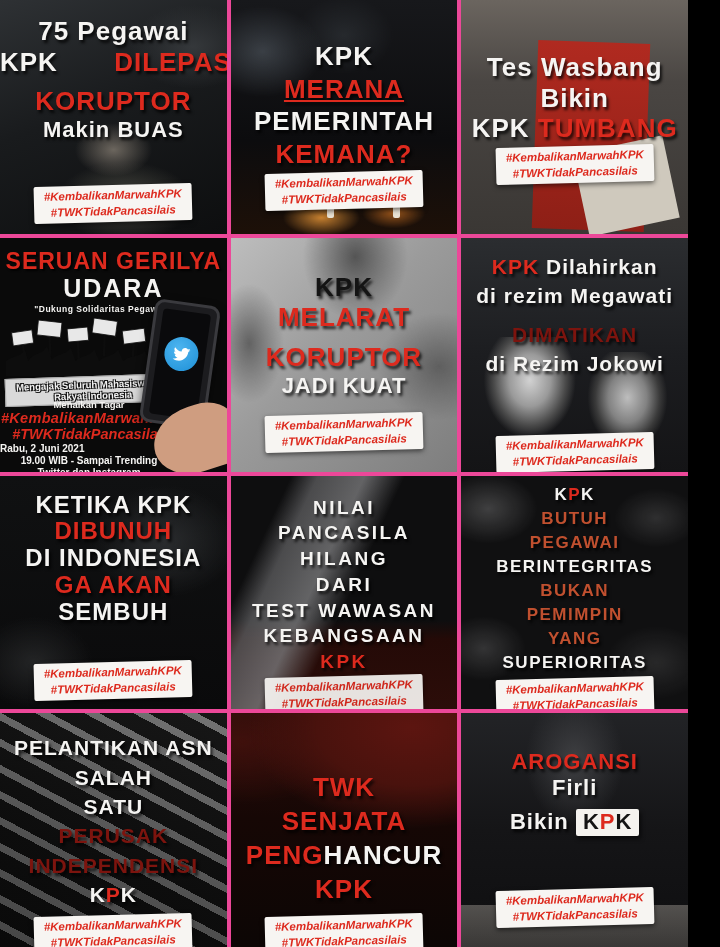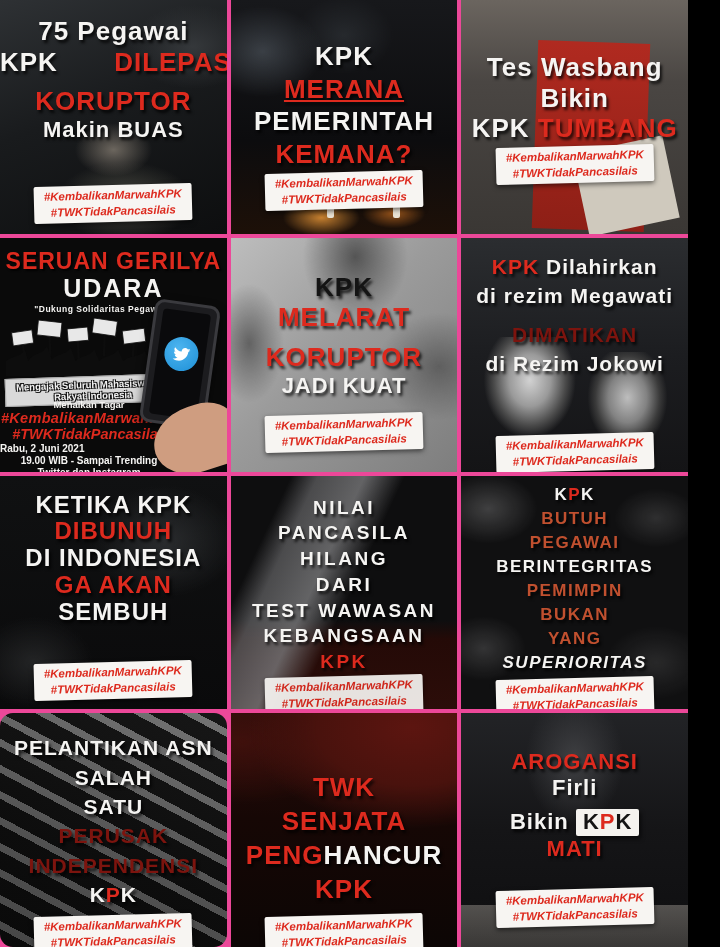--- a/index.html
+++ b/index.html
@@ -78,21 +78,21 @@
   .t9{background:
       radial-gradient(ellipse 70px 50px at 12% 14%,rgba(255,255,255,.20),transparent 70%),
       radial-gradient(ellipse 60px 42px at 86% 18%,rgba(255,255,255,.13),transparent 70%),
       radial-gradient(ellipse 60px 46px at 10% 74%,rgba(255,255,255,.15),transparent 70%),
       radial-gradient(ellipse 72px 52px at 86% 80%,rgba(255,255,255,.10),transparent 70%),
       #101011;}
   .t10 .txt{top:20px}.t10 .tagbadge{top:202px}
   .t10 .ln{line-height:1.4}
   .t10{background:
       repeating-linear-gradient(28deg,rgba(8,8,8,.85) 0 16px,rgba(130,130,130,.45) 16px 23px),
-      linear-gradient(200deg,#6a6a6a,#2a2a2a 60%,#141414); border-radius: 13px;}
+      linear-gradient(200deg,#6a6a6a,#2a2a2a 60%,#141414);}
   .t11 .txt{top:58px}.t11 .tagbadge{top:202px}
   .t11 .ln{line-height:1.3}
   .t11{background:
       radial-gradient(ellipse 210px 130px at 80% 6%,#5c1510 0%,#49120d 45%,transparent 78%),
       radial-gradient(ellipse 160px 90px at 5% 12%,#3f100c 0%,transparent 70%),
       linear-gradient(180deg,#2a0c09 0%,#160705 45%,#0c0605 100%);}
   .t12 .txt{top:36px}.t12 .tagbadge{top:176px}
   .t12 .ln{line-height:1.15}
   .t12{background:
       radial-gradient(ellipse 70px 92px at 50% 20%,#3f4043 0%,transparent 70%),
@@ -278,24 +278,24 @@
       <div>#TWKTidakPancasilais</div>
     </div>
   </div>
 
   <div class="tile t9">
     <div class="txt">
         <div class="ln md"><span style="color: rgb(245, 244, 242);">K</span><span style="color: rgb(221, 42, 30);">P</span><span style="color: rgb(245, 244, 242);">K</span></div>
         <div class="ln md"><span style="color: rgb(192, 80, 47);">BUTUH</span></div>
         <div class="ln md"><span style="color: rgb(192, 80, 47);">PEGAWAI</span></div>
         <div class="ln md"><span style="color: rgb(245, 244, 242);">BERINTEGRITAS</span></div>
+        <div class="ln md"><span style="color: rgb(192, 80, 47);">BUKAN</span></div>
         <div class="ln md"><span style="color: rgb(192, 80, 47);">PEMIMPIN</span></div>
-        <div class="ln md"><span style="color: rgb(192, 80, 47);">BUKAN</span></div>
         <div class="ln md"><span style="color: rgb(192, 80, 47);">YANG</span></div>
-        <div class="ln md"><span style="color: rgb(245, 244, 242); font-style: italic;">SUPERIORITAS</span></div>
+        <div class="ln md"><span style="color: rgb(245, 244, 242);">SUPERIORITAS</span></div>
       </div>
     <div class="tagbadge" style="color: rgb(221, 42, 30); background: rgb(247, 245, 242);">
       <div>#KembalikanMarwahKPK</div>
       <div>#TWKTidakPancasilais</div>
     </div>
   </div>
 
   <div class="tile t10">
     <div class="txt">
         <div class="ln md"><span style="color: rgb(245, 244, 242);">PELANTIKAN ASN</span></div>
@@ -323,21 +323,20 @@
       <div>#TWKTidakPancasilais</div>
     </div>
   </div>
 
   <div class="tile t12">
     <div class="band"></div>
     <div class="txt">
         <div class="ln xl"><span style="color: rgb(221, 42, 30);">AROGANSI</span></div>
         <div class="ln xl"><span style="color: rgb(245, 244, 242);">Firli</span></div>
         <div class="ln xl gap"><span style="color: rgb(245, 244, 242);">Bikin </span><span class="kpk-chip"><span style="color: rgb(20, 20, 20);">K</span><span style="color: rgb(221, 42, 30);">P</span><span style="color: rgb(20, 20, 20);">K</span></span></div>
-        <div class="ln xl"><span style="color: rgb(221, 42, 30);">MATI</span></div>
       </div>
     <div class="tagbadge" style="color: rgb(221, 42, 30); background: rgb(247, 245, 242);">
       <div>#KembalikanMarwahKPK</div>
       <div>#TWKTidakPancasilais</div>
     </div>
   </div>
 
 </div>
 
 </body></html>

